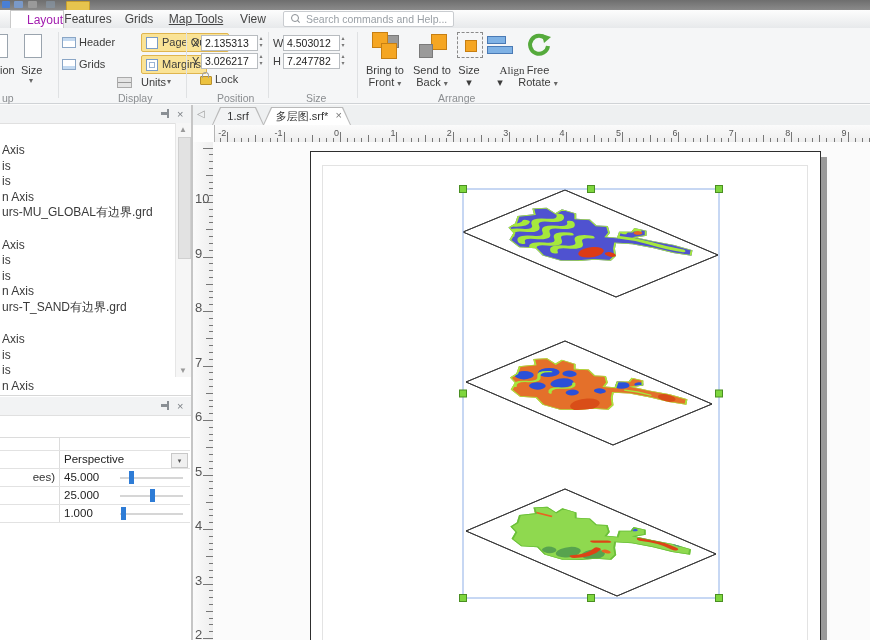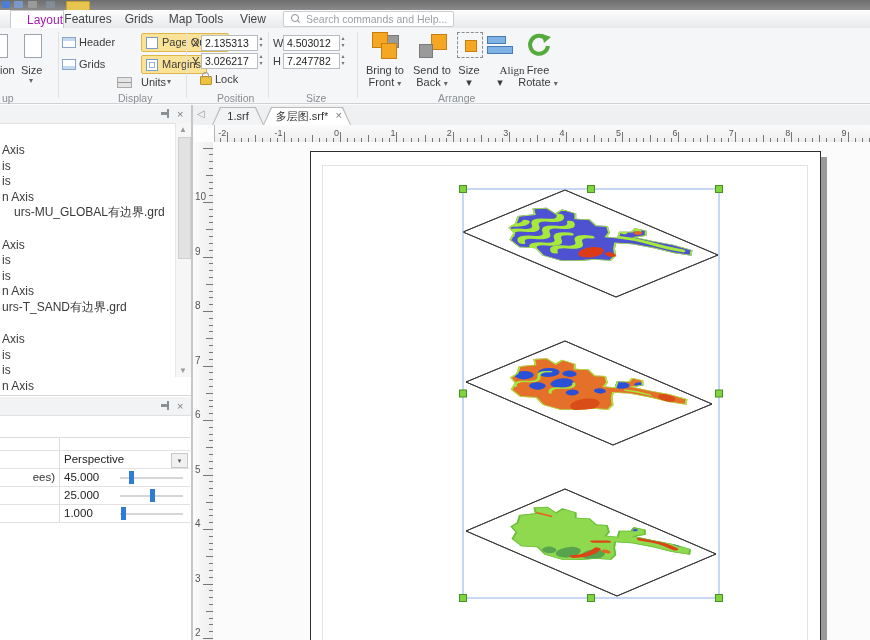--- a/index.html
+++ b/index.html
@@ -54,21 +54,21 @@
   .dtab .outer{position:absolute;inset:0;clip-path:polygon(8px 0,calc(100% - 8px) 0,100% 100%,0 100%);background:#b9b9b9;}
   .dtab .inner{position:absolute;inset:1px 1px 0 1px;clip-path:polygon(8px 0,calc(100% - 8px) 0,100% 100%,0 100%);background:#f2f3f4;}
   .dtab.active .inner{background:#fff;}
   .dtab .lbl{position:absolute;width:100%;top:0;text-align:center;font-size:11px;line-height:18px;color:#333;white-space:nowrap;}
   #ruler-corner{left:193px;top:125px;width:21px;height:17px;background:#fdfdfd;border-right:1px solid #b5b5b5;border-bottom:1px solid #b5b5b5;}
   #hruler{left:215px;top:125px;width:655px;height:17px;background:linear-gradient(#fbfbfb,#eeeeee);border-bottom:1px solid #b5b5b5;overflow:hidden;}
   #vruler{left:193px;top:142px;width:20px;height:498px;background:linear-gradient(90deg,#fbfbfb,#eeeeee);border-right:1px solid #b5b5b5;overflow:hidden;}
   .htick{position:absolute;bottom:0;width:1px;background:#777;}
   .vtick{position:absolute;right:0;height:1px;background:#777;}
   .hnum{position:absolute;bottom:4px;font-size:9px;color:#555;transform:translateX(-100%);}
-  .vnum{position:absolute;left:2px;font-size:10px;color:#555;}
+  .vnum{position:absolute;left:2px;font-size:13px;color:#555;}
   #canvas{left:213px;top:142px;width:657px;height:498px;background:#fbfbfb;overflow:hidden;}
   #page{position:absolute;left:97px;top:9px;width:509px;height:489px;background:#fff;border:1px solid #2e2e2e;}
   #pageshadow{position:absolute;left:608px;top:15px;width:6px;height:483px;background:#9a9a9a;}
   #marginrect{position:absolute;left:109px;top:23px;width:484px;height:475px;border:1px solid #e3e3e3;border-bottom:none;}
   #mapsvg{position:absolute;left:0;top:0;}
 </style>
 </head>
 <body>
 
 <div id="titlebar" class="abs">
@@ -76,21 +76,21 @@
   <div class="qat" style="left:14px;width:9px;background:#7a99c8;"></div>
   <div class="qat" style="left:28px;width:9px;background:#9a9a9a;"></div>
   <div class="qat" style="left:46px;width:9px;background:#8899aa;opacity:.6;"></div>
   <div class="qat" style="left:66px;width:22px;height:8px;background:#e6c44e;border:1px solid #c9a02e;"></div>
 </div>
 
 <div id="menubar" class="abs">
   <div class="menu-tab active" style="left:10px;width:52px;">Layout</div>
   <div class="menu-tab" style="left:64px;width:48px;">Features</div>
   <div class="menu-tab" style="left:118px;width:42px;">Grids</div>
-  <div class="menu-tab" style="left:163px;width:66px;">Map Tools</div>
+  <div class="menu-tab" style="left:163px;width:66px;text-decoration:underline;">Map Tools</div>
   <div class="menu-tab" style="left:234px;width:38px;">View</div>
   <div id="searchbox">
     <div class="mag"></div>
     <div class="ph">Search commands and Help...</div>
   </div>
 </div>
 
 <div id="ribbon" class="abs">
 
   <div class="abs icon-page" style="left:-9px;top:6px;width:15px;height:22px;"></div>
@@ -209,21 +209,21 @@
           <span class="bar"></span>
           <span class="stem"></span>
         </span>
       <span class="xbtn" style="left:177px;top:4px;">×</span>
     </div>
     <div style="position:absolute;left:0;top:18px;width:175px;height:272px;overflow:hidden;">
         <div class="tree-row" style="top: 20px;">Axis</div>
         <div class="tree-row" style="top: 35.5px;">is</div>
         <div class="tree-row" style="top: 51px;">is</div>
         <div class="tree-row" style="top: 66.5px;">n Axis</div>
-        <div class="tree-row" style="top: 82px; margin-left: 12px;">urs-MU_GLOBAL有边界.grd</div>
+        <div class="tree-row" style="top: 82px;">urs-MU_GLOBAL有边界.grd</div>
         <div class="tree-row" style="top: 114.5px;">Axis</div>
         <div class="tree-row" style="top: 130px;">is</div>
         <div class="tree-row" style="top: 145.5px;">is</div>
         <div class="tree-row" style="top: 161px;">n Axis</div>
         <div class="tree-row" style="top: 176.5px;">urs-T_SAND有边界.grd</div>
         <div class="tree-row" style="top: 209px;">Axis</div>
         <div class="tree-row" style="top: 224.5px;">is</div>
         <div class="tree-row" style="top: 240px;">is</div>
         <div class="tree-row" style="top: 255.5px;">n Axis</div>
       </div>

